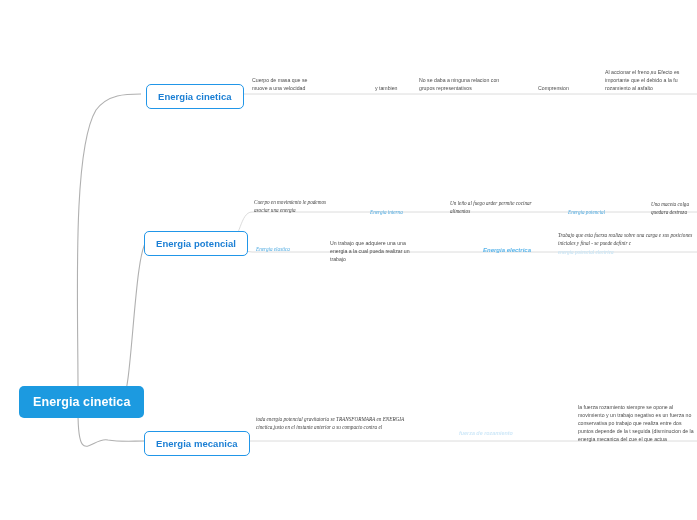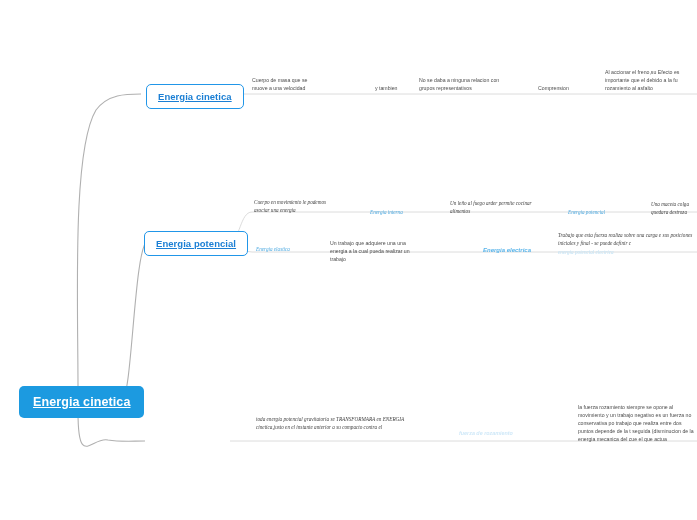--- a/index.html
+++ b/index.html
@@ -33,21 +33,20 @@
   }
 
   
   .node {
     position: absolute;
     box-sizing: border-box;
     white-space: nowrap;
     display: flex;
     align-items: center;
     justify-content: center;
-    text-decoration: underline;
   }
 
   .root-node {
     background: #1c9ae0;
     color: #ffffff;
     font-weight: bold;
     font-size: 12.5px;
     border-radius: 5px;
     padding: 9px 14px;
     letter-spacing: 0.1px;
@@ -128,20 +127,21 @@
 
     <path d="M 230,441 L 697,441" fill="none" stroke="#d8d8d8" stroke-width="0.9"></path>
   </svg>
 
   <div class="node root-node" style="left:19px; top:386px;">Energia cinetica</div>
 
   <div class="node branch-node" style="left:146px; top:84px;">Energia cinetica</div>
 
   <div class="node branch-node" style="left:144px; top:231px;">Energia potencial</div>
 
+  <div class="node branch-node" style="left:144px; top:431px;">Energia mecanica</div>
 
   <div class="leaf sans" style="left:252px; top:76px; width:72px;">Cuerpo de masa que se muove a una velocidad</div>
 
   <div class="leaf sans" style="left:375px; top:84px; width:48px;">y tambien</div>
 
   <div class="leaf sans" style="left:419px; top:76px; width:92px;">No se daba a ninguna relacion con grupos representativos</div>
 
   <div class="leaf sans" style="left:538px; top:84px; width:56px;">Comprension</div>
 
   <div class="leaf sans" style="left:605px; top:68px; width:92px;">Al accionar el freno,su Efecto es importante que el debido a la fu rozamiento al asfalto</div>

